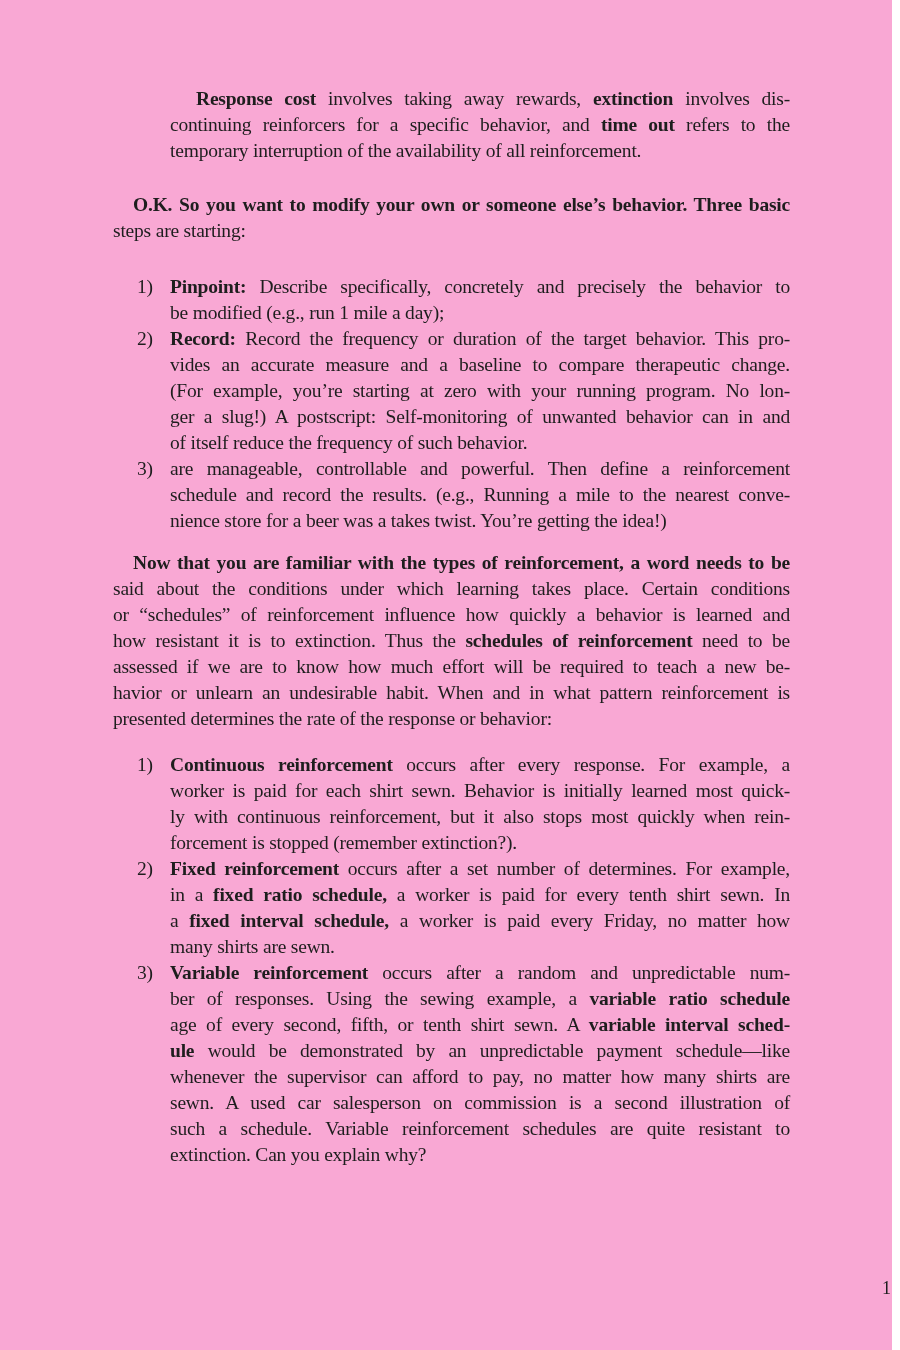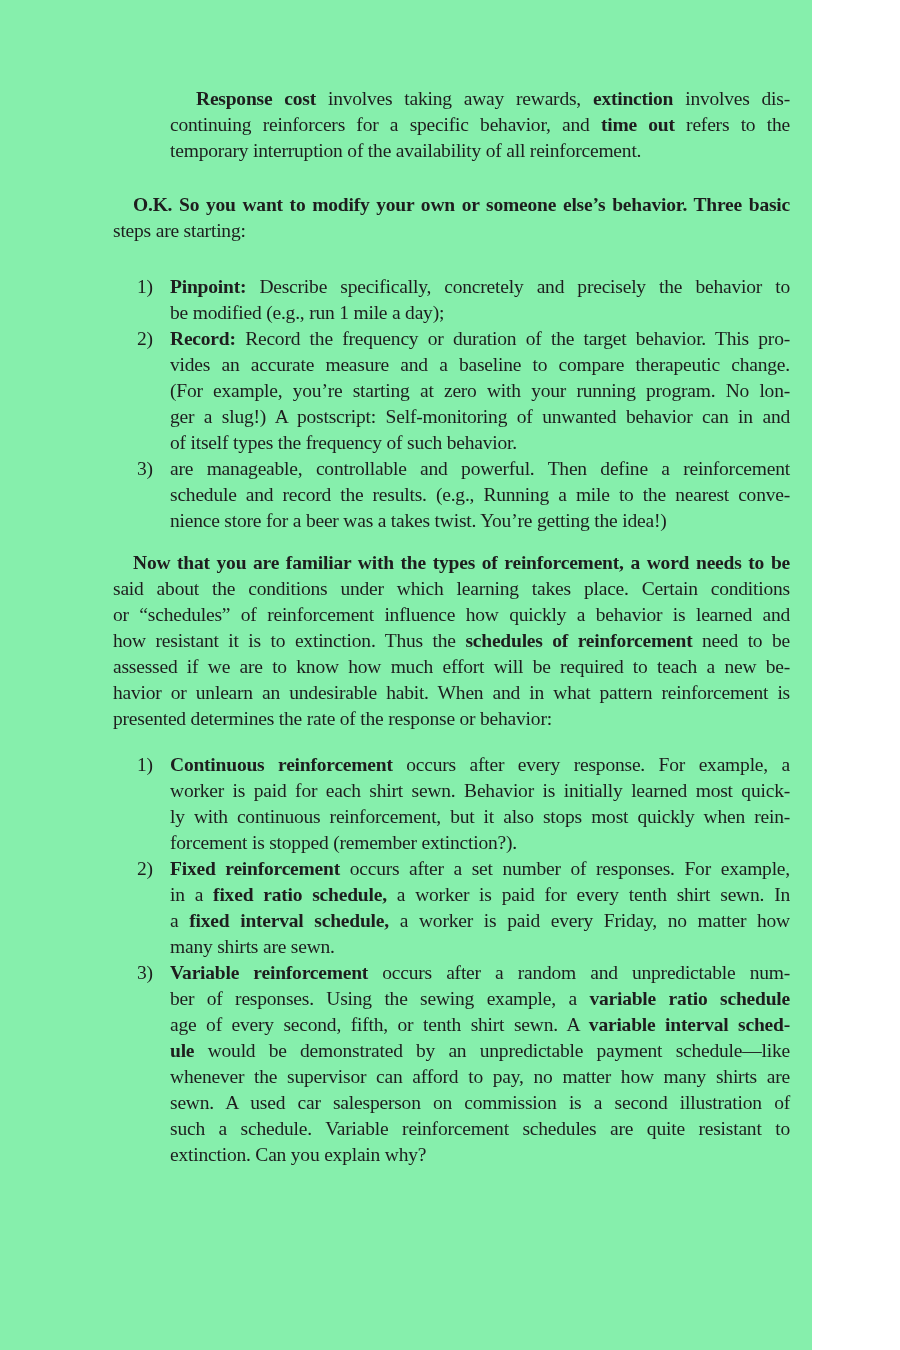--- a/index.html
+++ b/index.html
@@ -1,20 +1,20 @@
 <!DOCTYPE html>
 <html><head>
 <meta charset="utf-8">
 <style>
   html, body { margin: 0; padding: 0; background: #ffffff; }
   .page {
     position: relative;
-    width: 812px;
+    width: 892px;
     height: 1350px;
-    background: #86efac;
+    background: #f9a8d4;
     font-family: "Liberation Serif", serif;
     color: #1e1e1e;
     overflow: hidden;
   }
   .content {
     position: absolute;
     left: 113px;
     top: 86px;
     width: 677px;
     font-size: 19.5px;
@@ -79,21 +79,21 @@
             <div class="line last"><span>be modified (e.g., run 1 mile a day);</span></div>
           </div>
         </li>
         <li>
           <span class="item-number">2)</span>
           <div>
             <div class="line"><b>Record:</b><span> Record the frequency or duration of the target behavior. This pro-</span></div>
             <div class="line"><span>vides an accurate measure and a baseline to compare therapeutic change.</span></div>
             <div class="line"><span>(For example, you’re starting at zero with your running program. No lon-</span></div>
             <div class="line"><span>ger a slug!) A postscript: Self-monitoring of unwanted behavior can in and</span></div>
-            <div class="line last"><span>of itself types the frequency of such behavior.</span></div>
+            <div class="line last"><span>of itself reduce the frequency of such behavior.</span></div>
           </div>
         </li>
         <li>
           <span class="item-number">3)</span>
           <div>
             <div class="line"><span>are manageable, controllable and powerful. Then define a reinforcement</span></div>
             <div class="line"><span>schedule and record the results. (e.g., Running a mile to the nearest conve-</span></div>
             <div class="line last"><span>nience store for a beer was a takes twist. You’re getting the idea!)</span></div>
           </div>
         </li>
@@ -115,21 +115,21 @@
           <div>
             <div class="line"><b>Continuous reinforcement</b><span> occurs after every response. For example, a</span></div>
             <div class="line"><span>worker is paid for each shirt sewn. Behavior is initially learned most quick-</span></div>
             <div class="line"><span>ly with continuous reinforcement, but it also stops most quickly when rein-</span></div>
             <div class="line last"><span>forcement is stopped (remember extinction?).</span></div>
           </div>
         </li>
         <li>
           <span class="item-number">2)</span>
           <div>
-            <div class="line"><b>Fixed reinforcement</b><span> occurs after a set number of responses. For example,</span></div>
+            <div class="line"><b>Fixed reinforcement</b><span> occurs after a set number of determines. For example,</span></div>
             <div class="line"><span>in a </span><b>fixed ratio schedule,</b><span> a worker is paid for every tenth shirt sewn. In</span></div>
             <div class="line"><span>a </span><b>fixed interval schedule,</b><span> a worker is paid every Friday, no matter how</span></div>
             <div class="line last"><span>many shirts are sewn.</span></div>
           </div>
         </li>
         <li>
           <span class="item-number">3)</span>
           <div>
             <div class="line"><b>Variable reinforcement</b><span> occurs after a random and unpredictable num-</span></div>
             <div class="line"><span>ber of responses. Using the sewing example, a </span><b>variable ratio schedule</b></div>

